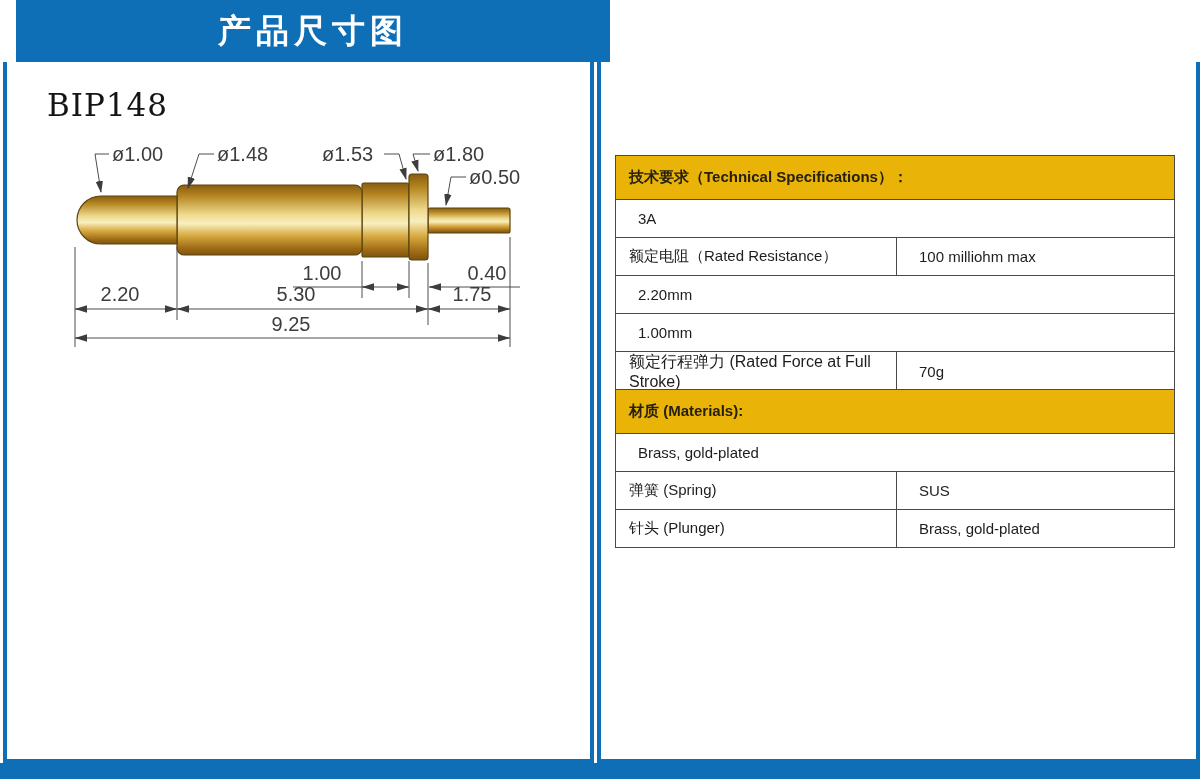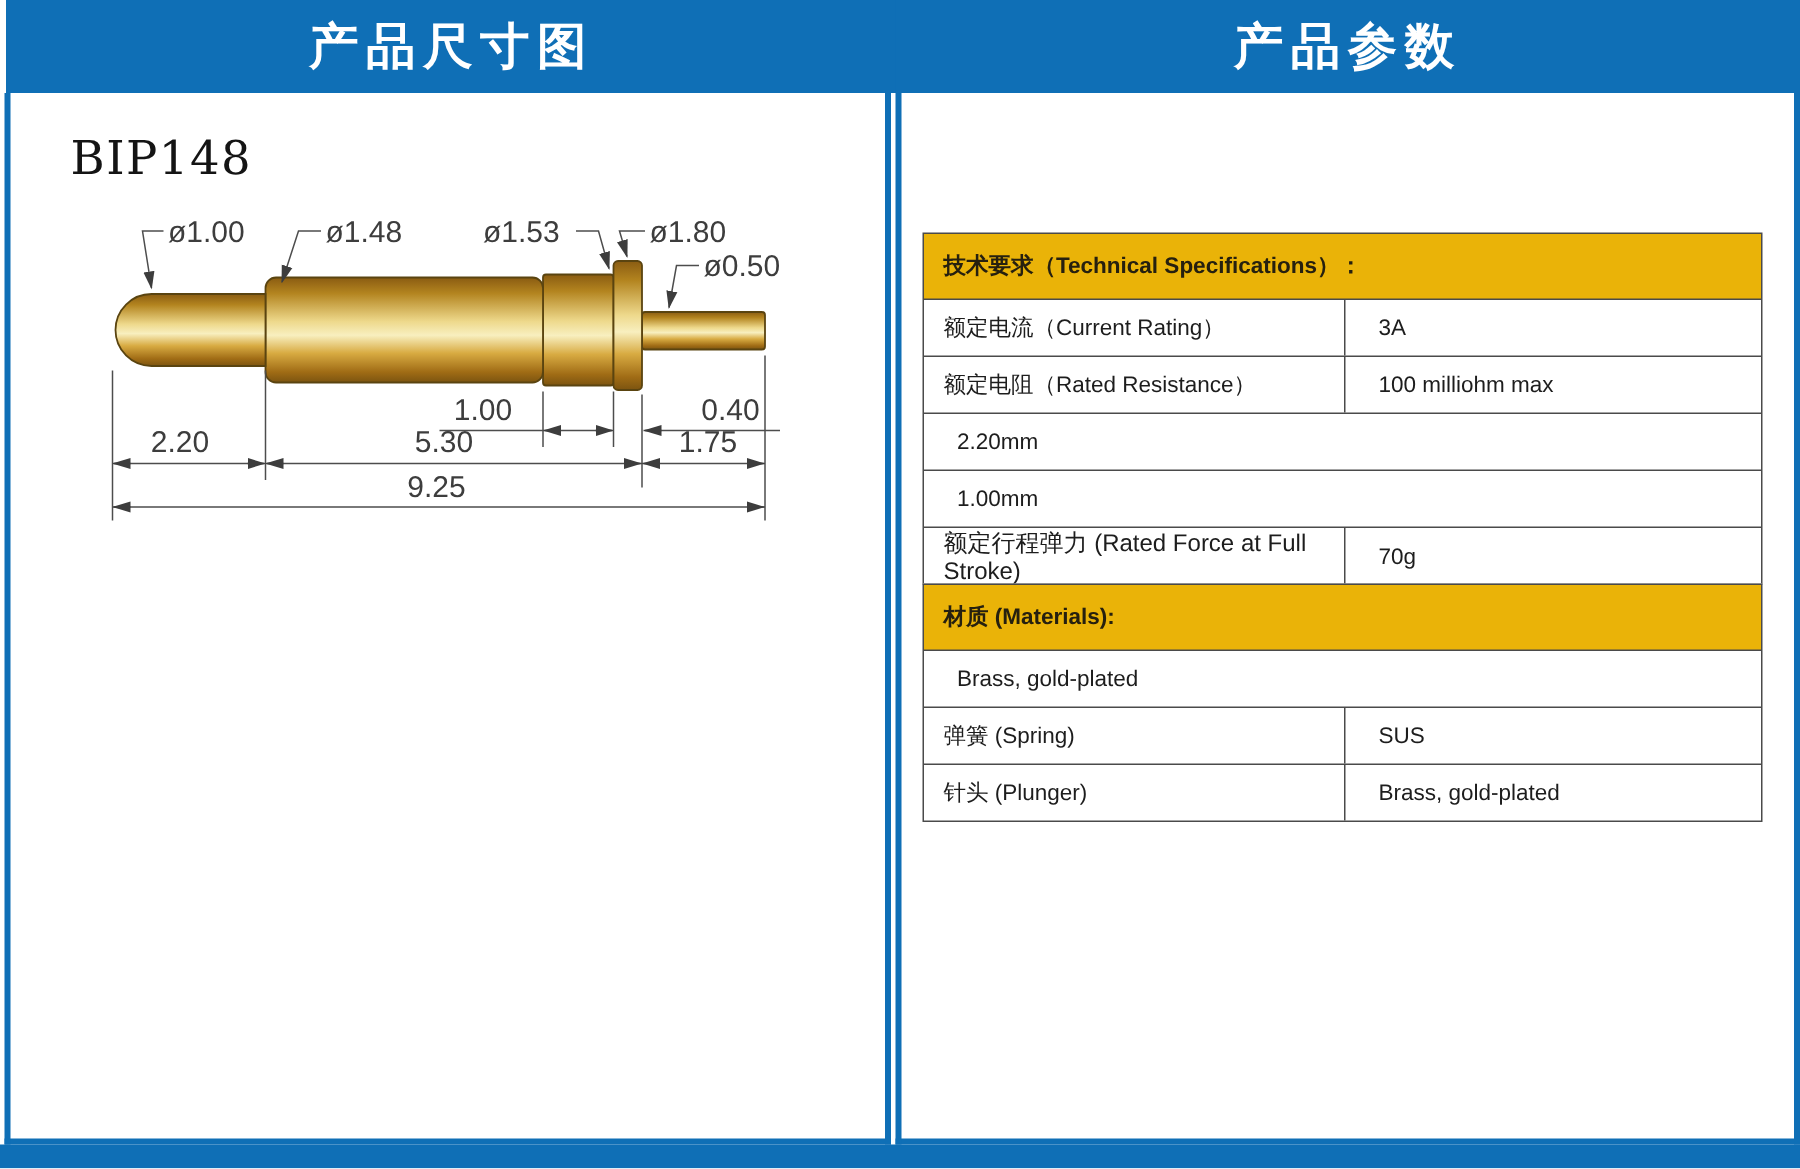--- a/index.html
+++ b/index.html
@@ -7,21 +7,21 @@
     position:relative;width:1200px;height:779px;background:#ffffff;
     font-family:"Liberation Sans",sans-serif;overflow:hidden;
   }
   
   .hdr{
     position:absolute;top:0;height:62px;background:#0f6fb6;color:#ffffff;
     display:flex;align-items:center;justify-content:center;
     font-family:"Liberation Serif",serif;font-weight:700;
     font-size:33px;letter-spacing:5px;
   }
-  .hdr-left{left:4px;width:594px;}
+  .hdr-left{left:16px;width:594px;}
   .hdr-right{left:597px;width:603px;}
   
   .panel{
     position:absolute;top:62px;height:701px;background:#ffffff;
     border:4px solid #0f6fb6;border-top:none;box-sizing:border-box;
   }
   .panel-left{left:3px;width:591px;}
   .panel-right{left:597px;width:603px;}
   .footer-bar{position:absolute;left:0;top:763px;width:1200px;height:16px;background:#0f6fb6;}
 
@@ -54,31 +54,27 @@
   .ptable-spec .trow:last-child .tname{font-size:16px;}
 </style>
 </head>
 <body>
 
 <div class="screen">
 
   <div class="hdr hdr-left">
     <span>产品尺寸图</span>
   </div>
-  <div class="hdr hdr-right">
-    <span>产品参数</span>
-  </div>
 
   <div class="panel panel-left"></div>
   <div class="panel panel-right">
 
     <div class="ptable ptable-spec">
       <div class="thead">技术要求（Technical Specifications）：</div>
       <div class="trow">
-        <div class="tname">额定电流（Current Rating）</div>
         <div class="tval">3A</div>
       </div>
       <div class="trow">
         <div class="tname">额定电阻（Rated Resistance）</div>
         <div class="tval">100 milliohm max</div>
       </div>
       <div class="trow">
         <div class="tval">2.20mm</div>
       </div>
       <div class="trow">

